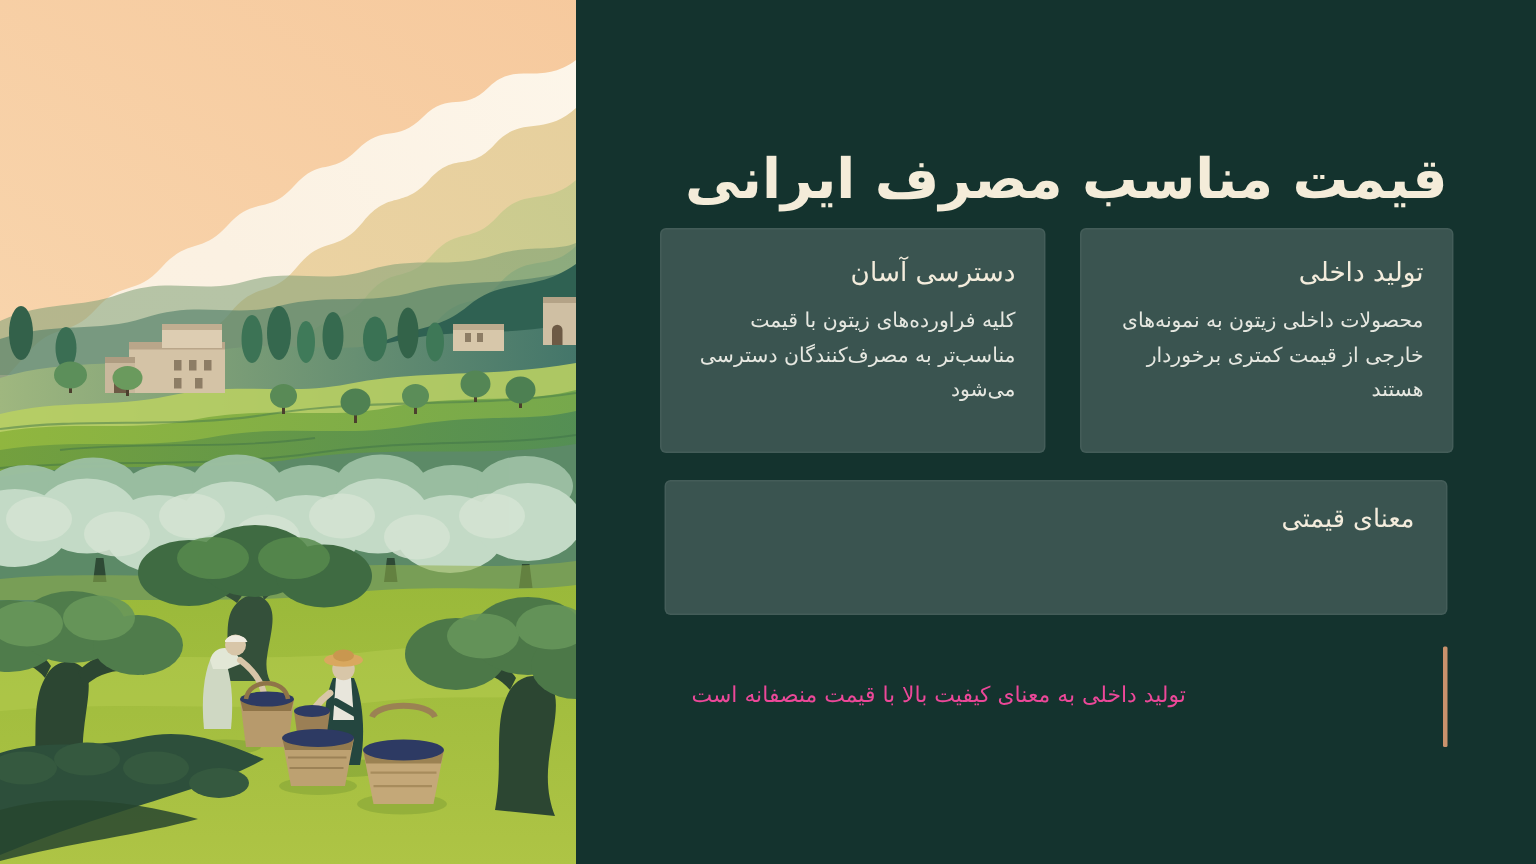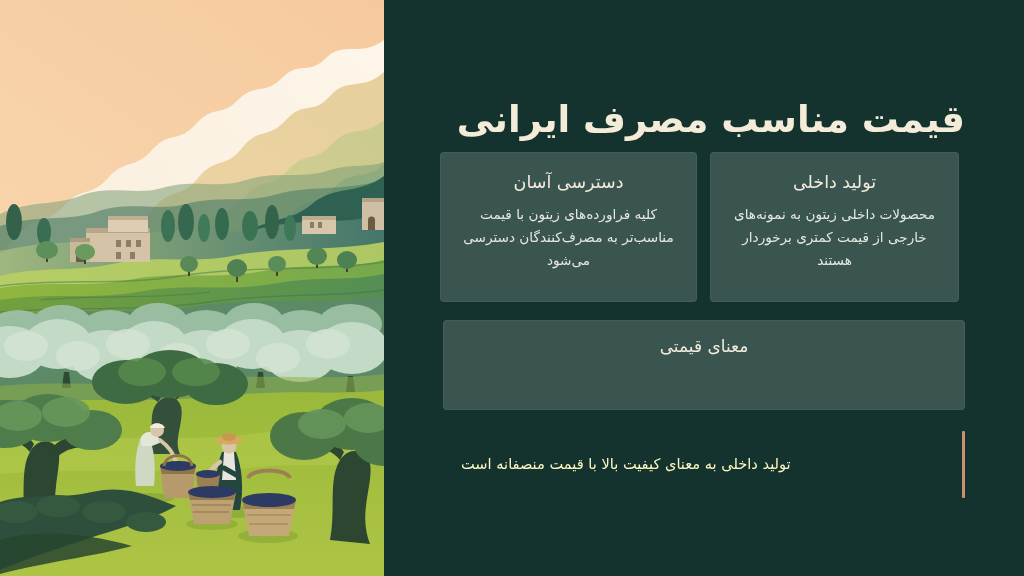--- a/index.html
+++ b/index.html
@@ -42,25 +42,25 @@
     direction:rtl;
   }
 
   
   .card{
     position:absolute;
     background:#3a5450;
     border-radius:4px;
     box-shadow:inset 0 0 0 1px rgba(255,255,255,0.055);
     direction:rtl;
-    text-align:center;
+    text-align:right;
     padding:18px 20px 16px 20px;
   }
   .card-a{ left:56px; top:152px; width:257px; height:150px; }
-  .card-b{ left:326px; top:152px; width:249px; height:150px; }
+  .card-b{ left:336px; top:152px; width:249px; height:150px; }
   .card-c{ left:59px; top:320px; width:522px; height:90px;
            padding:14px 22px 12px 22px; }
 
   .card-title{
     color:#f3ecdc;
     font-size:17.5px;
     line-height:24px;
     font-weight:400;
     margin:0 0 9px 0;
   }
@@ -75,21 +75,21 @@
   .card-c .card-body{ font-size:13.6px; line-height:20px; }
 
   
   .footer{
     position:absolute;
     left:59px;top:430px;width:508px;height:68px;
     display:flex;align-items:center;justify-content:flex-end;
     direction:rtl;
   }
   .footer-text{
-    color:#fef9c3;
+    color:#ec4899;
     font-size:14.6px;
     line-height:24px;
     text-align:right;
     padding-left:18px;
   }
   .accent-rule{
     position:absolute;
     left:578px;top:431px;
     width:3px;height:67px;
     background:#c9926c;

